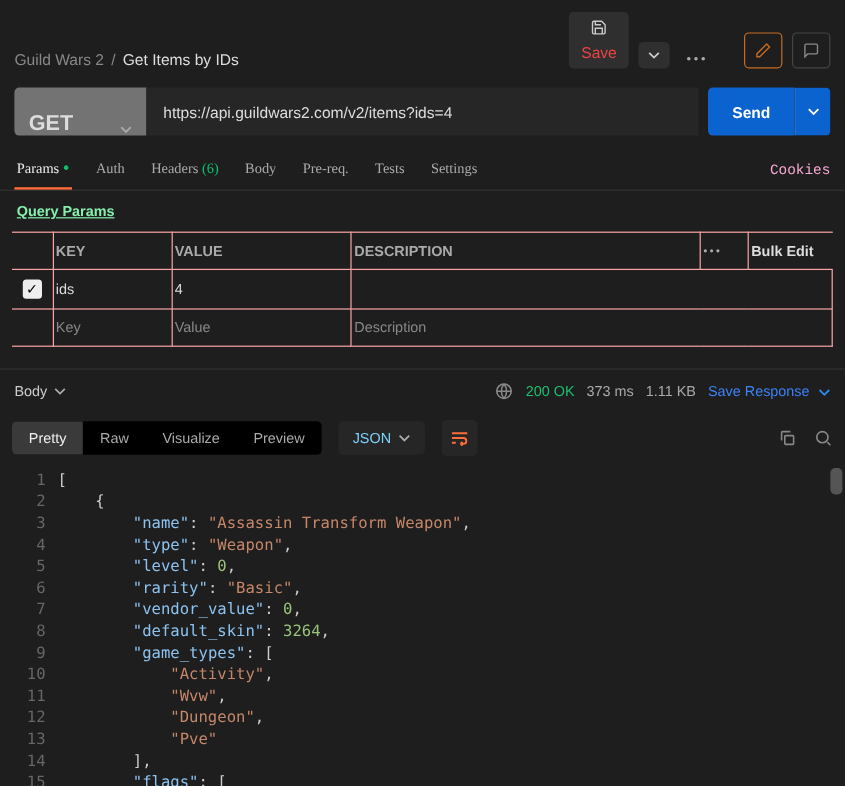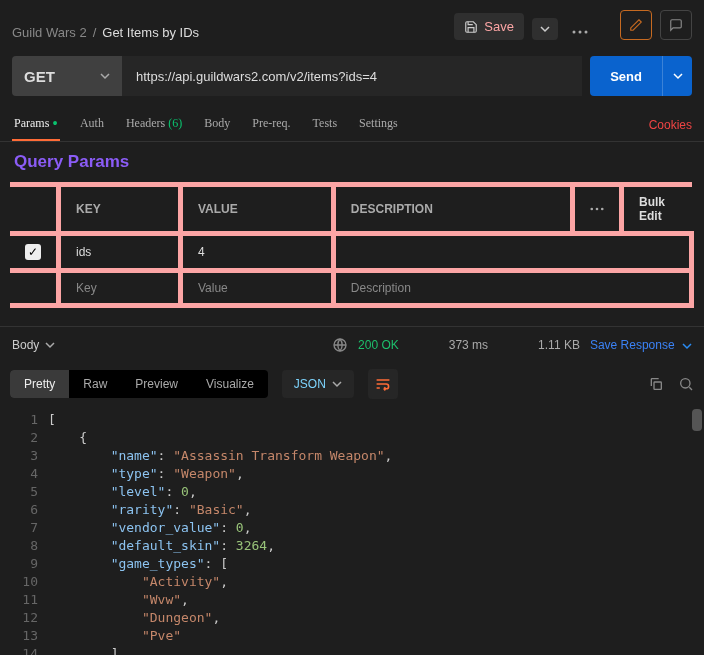--- a/index.html
+++ b/index.html
@@ -19,53 +19,54 @@
     gap: 8px;
   }
   .breadcrumb { flex: 1; display: flex; align-items: center; gap: 6px; color: #888; }
   .breadcrumb .current { color: #ddd; font-weight: 500; }
   .btn {
     display: inline-flex;
     align-items: center;
     gap: 6px;
     background: #2f2f2f;
     border: none;
-    color: #fca5a5;
+    color: #ef4444;
     padding: 6px 10px;
     border-radius: 4px;
     font-size: 13px;
     cursor: pointer;
+    flex-direction: column;
   }
   .btn-icon { background: transparent; padding: 6px; }
   .icon-box {
     display: inline-flex;
     align-items: center;
     justify-content: center;
     width: 32px;
     height: 30px;
     border-radius: 4px;
   }
   .orange-border { border: 1px solid #c66a21; color: #c66a21; }
   .gray-border { border: 1px solid #444; color: #888; }
   .req-row {
     display: flex;
     padding: 6px 12px 12px;
     gap: 0;
   }
   .method-select {
     display: flex;
-    align-items: center;
+    align-items: flex-end;
     justify-content: space-between;
-    background: #404040;
+    background: #737373;
     padding: 0 12px;
     border-radius: 4px 0 0 4px;
     width: 110px;
     font-weight: 600;
     color: #ddd;
-    font-size: 15px;
+    font-size: 18px;
   }
   .url-input {
     flex: 1;
     background: #262626;
     border: none;
     color: #ddd;
     padding: 0 14px;
     font-size: 13px;
     height: 40px;
     outline: none;
@@ -106,30 +107,30 @@
     padding: 8px 2px;
     color: #aaa;
     cursor: pointer;
     font-size: 12px;
     border-bottom: 2px solid transparent;
     font-family: Liberation Serif, serif;
   }
   .tab.active { color: #eee; border-bottom-color: #ff6c37; }
   .tab .dot { color: #0ac26e; font-size: 16px; line-height: 0; vertical-align: middle; }
   .tab .count { color: #0ac26e; }
-  .cookies { margin-left: auto; color: #ef4444; cursor: pointer; font-size: 12px; }
-  .section-label { padding: 10px 14px; color: #8b5cf6; font-size: 17px; font-weight: 600; }
+  .cookies { margin-left: auto; color: #f9a8d4; cursor: pointer; font-size: 12px; font-family: Liberation Mono, monospace; }
+  .section-label { padding: 10px 14px; color: #86efac; font-size: 12px; font-weight: 600; text-decoration: underline; }
   table.params {
     width: calc(100% - 20px);
     margin: 0 10px;
     border-collapse: collapse;
   }
   .params th, .params td {
-    border: 5px solid #fca5a5;
-    padding: 8px 15px;
+    border: 1px solid #fca5a5;
+    padding: 8px 2px;
     text-align: left;
     font-weight: normal;
     font-size: 12px;
     color: #888;
   }
   .params th { color: #aaa; font-weight: 600; }
   .params td.val { color: #ddd; }
   .params .chk-col { width: 34px; text-align: center; border-left: none; }
   .checkbox {
     width: 16px; height: 16px;
@@ -148,21 +149,21 @@
     align-items: center;
     padding: 10px 12px;
     gap: 10px;
     border-top: 1px solid #333;
     margin-top: 18px;
     font-size: 12px;
   }
   .resp-bar .body-sel { display: flex; align-items: center; gap: 6px; color: #ccc; cursor: pointer; }
   .resp-bar .spacer { flex: 1; }
   .status { color: #1dbf6c; }
-  .time, .size { color: #aaa; margin-left: 40px; }
+  .time, .size { color: #aaa; }
   .save-resp { color: #3b82f6; cursor: pointer; }
   .view-tabs {
     display: flex;
     align-items: center;
     padding: 6px 10px;
     gap: 6px;
   }
   .pill-group {
     display: flex;
     background: #000000;
@@ -356,22 +357,22 @@
     <svg style="display:inline;vertical-align:middle;margin-left:4px" width="10" height="10" viewBox="0 0 10 6">
         <path d="M1 1l4 4 4-4" stroke="#2a8bf2" stroke-width="1.5" fill="none"></path>
       </svg>
   </span>
 </div>
 
 <div class="view-tabs">
   <div class="pill-group">
     <div class="pill active">Pretty</div>
     <div class="pill">Raw</div>
+    <div class="pill">Visualize</div>
     <div class="pill">Preview</div>
-    <div class="pill">Visualize</div>
   </div>
   <div class="fmt-sel">
     <span>JSON</span>
     <svg width="10" height="10" viewBox="0 0 10 6">
         <path d="M1 1l4 4 4-4" stroke="#aaa" stroke-width="1.5" fill="none"></path>
       </svg>
   </div>
   <div class="wrap-btn">
     <svg width="16" height="14" viewBox="0 0 20 16" fill="none" stroke="#ff6c37" stroke-width="2">
         <path d="M2 3h16M2 8h12a3 3 0 0 1 0 6h-3m0 0 2-2m-2 2 2 2M2 13h4"></path>

